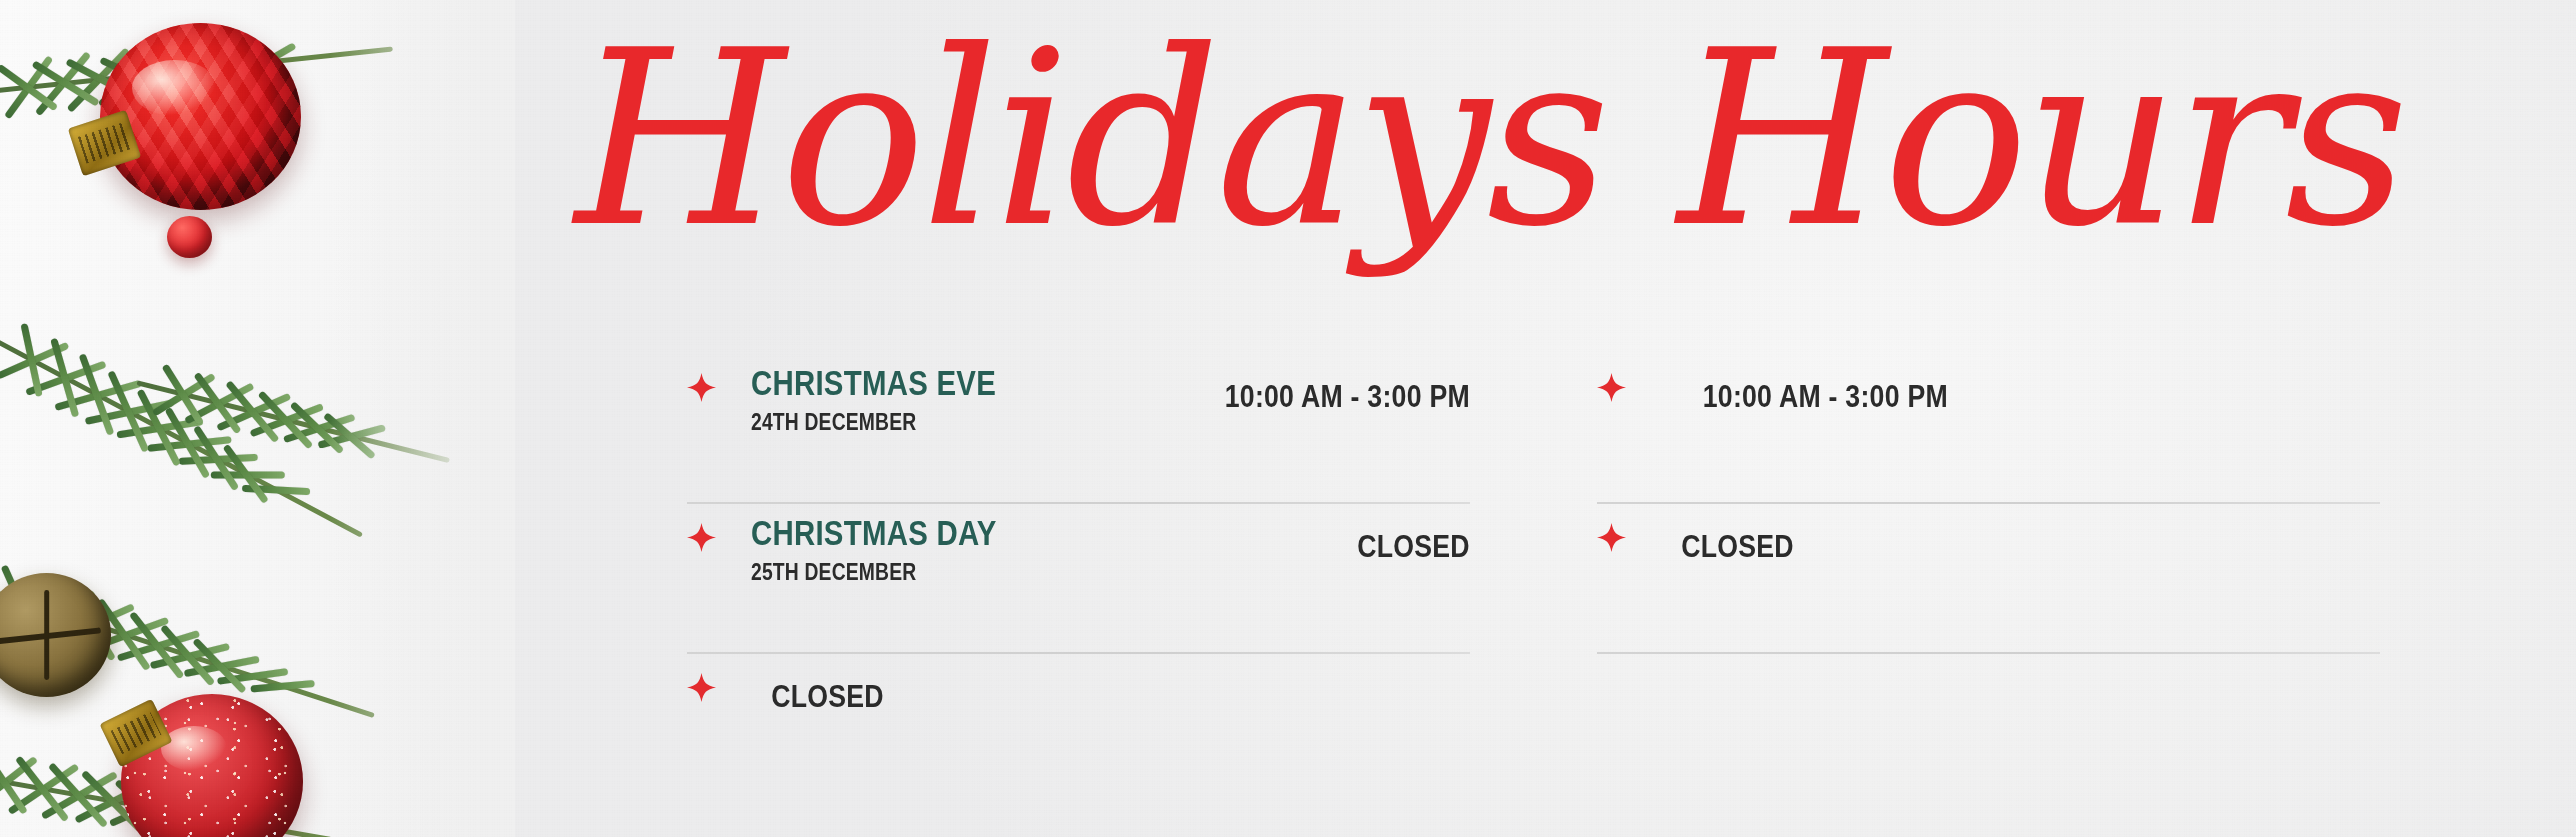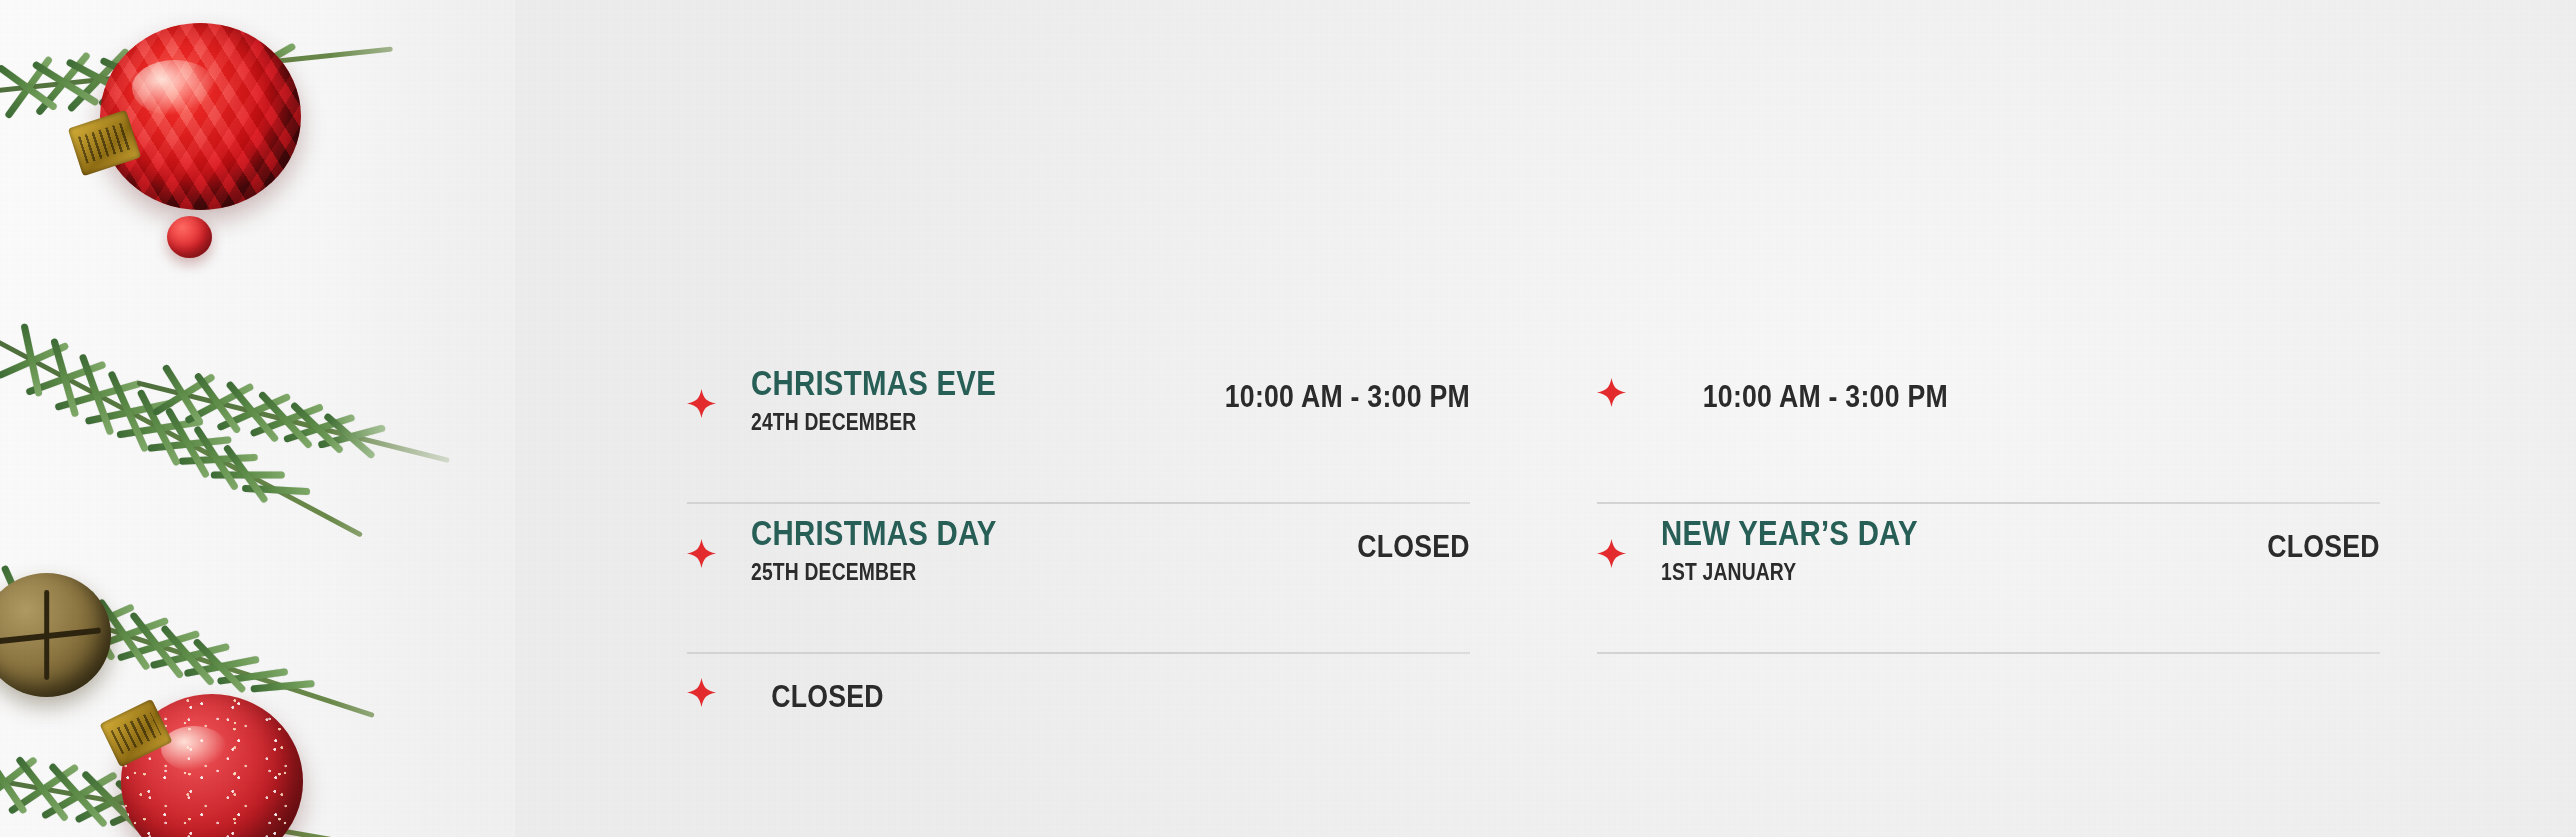--- a/index.html
+++ b/index.html
@@ -149,21 +149,21 @@
   }
   .col { display:flex; flex-direction:column; }
 
   .row { position:relative; height:150px; padding-top:11.3px; }
   .row.divided::after{
     content:""; position:absolute; left:11.3px; right:11.3px; bottom:0;
     height:1.6px;
     background:linear-gradient(90deg,#d3d3d3,#cfcfcf 60%,#dcdcdc);
   }
 
-  .row-inner { display:flex; align-items:center; gap:0; }
+  .row-inner { display:flex; align-items:flex-start; gap:0; }
 
   .star {
     flex:0 0 auto;
     width:29px; height:29px;
     margin:8px 35px 0 11.3px;
   }
   .star svg { display:block; width:29px; height:29px; }
 
   .labels { flex:1 1 auto; min-width:0; }
 
@@ -341,20 +341,25 @@
     <div class="bauble" style="left:121px; top:694px; width:182px; height:175px;
                 background:radial-gradient(circle at 40% 30%, #f2565a, #c41e25 55%, #8a1016 100%);">
       <div class="glitter"></div>
       <div class="gloss" style="left:22%; top:18%; width:36%; height:26%;"></div>
       <div class="cap" style="left:-14.5px; top:14.5px; width:58px; height:48px; transform:rotate(-26deg);"></div>
     </div>
   </div>
 
   <div class="texture"></div>
 
+  <div class="headline">
+    <svg viewBox="0 0 1420 330" preserveAspectRatio="xMidYMid meet">
+      <text x="710" y="248" text-anchor="middle">Holidays Hours</text>
+    </svg>
+  </div>
 
   <div class="schedule">
 
     <div class="col">
 
       <div class="row divided">
         <div class="row-inner">
           <span class="star">
             <svg viewBox="0 0 40 40">
                 <path d="M20 0 C22.6 13.2 26.8 17.4 40 20 C26.8 22.6 22.6 26.8 20 40 C17.4 26.8 13.2 22.6 0 20 C13.2 17.4 17.4 13.2 20 0 Z" fill="#e32b2e"></path>
@@ -410,24 +415,20 @@
         </div>
       </div>
 
       <div class="row divided">
         <div class="row-inner">
           <span class="star">
             <svg viewBox="0 0 40 40">
                 <path d="M20 0 C22.6 13.2 26.8 17.4 40 20 C26.8 22.6 22.6 26.8 20 40 C17.4 26.8 13.2 22.6 0 20 C13.2 17.4 17.4 13.2 20 0 Z" fill="#e32b2e"></path>
               </svg>
           </span>
-          <div class="labels">
-            <div class="day-name">NEW YEAR’S DAY</div>
-            <div class="day-date">1ST JANUARY</div>
-          </div>
           <div class="hours">CLOSED</div>
         </div>
       </div>
 
     </div>
   </div>
 </div>
 
 
 </body></html>

